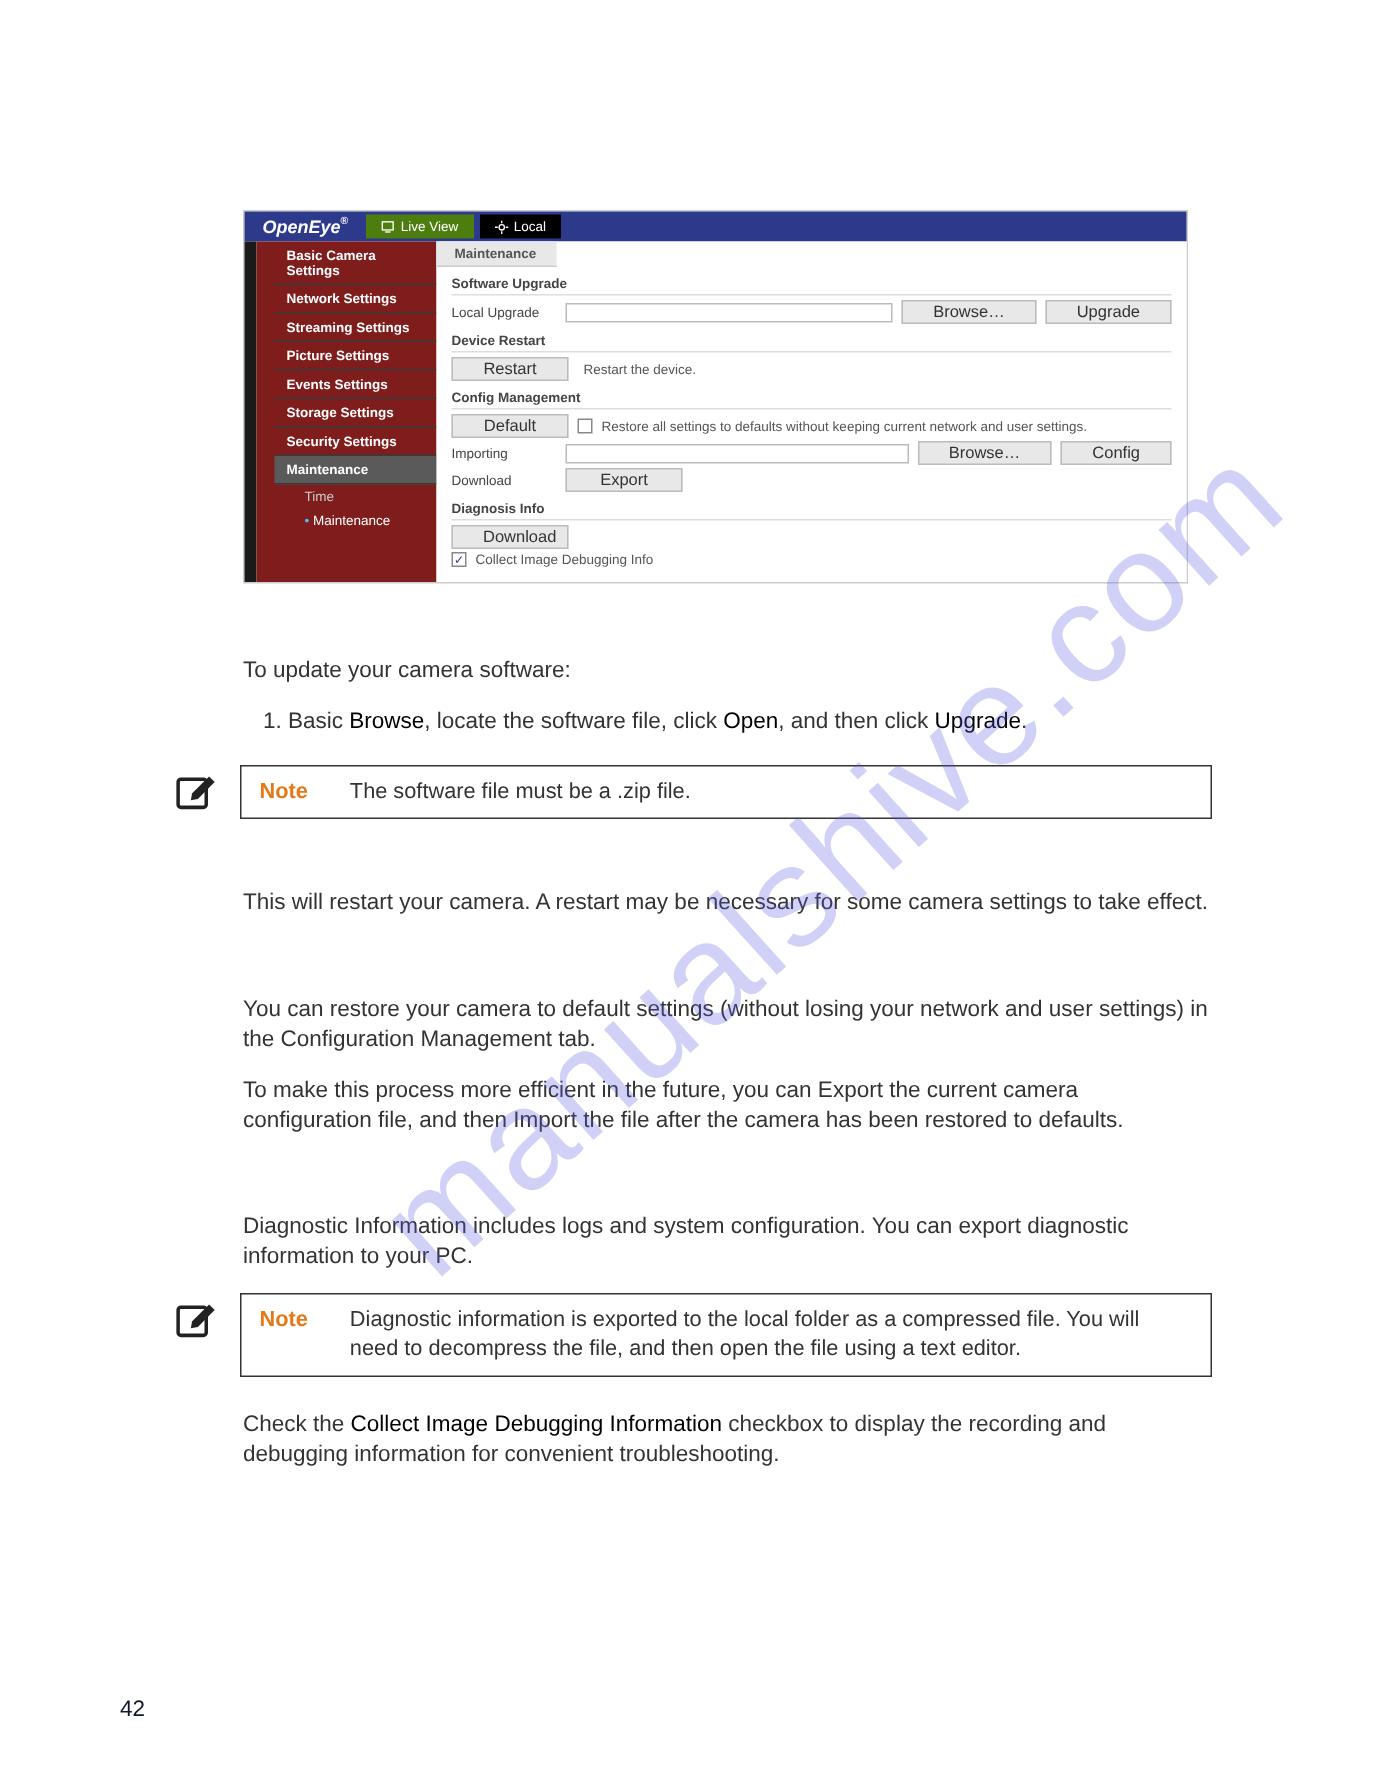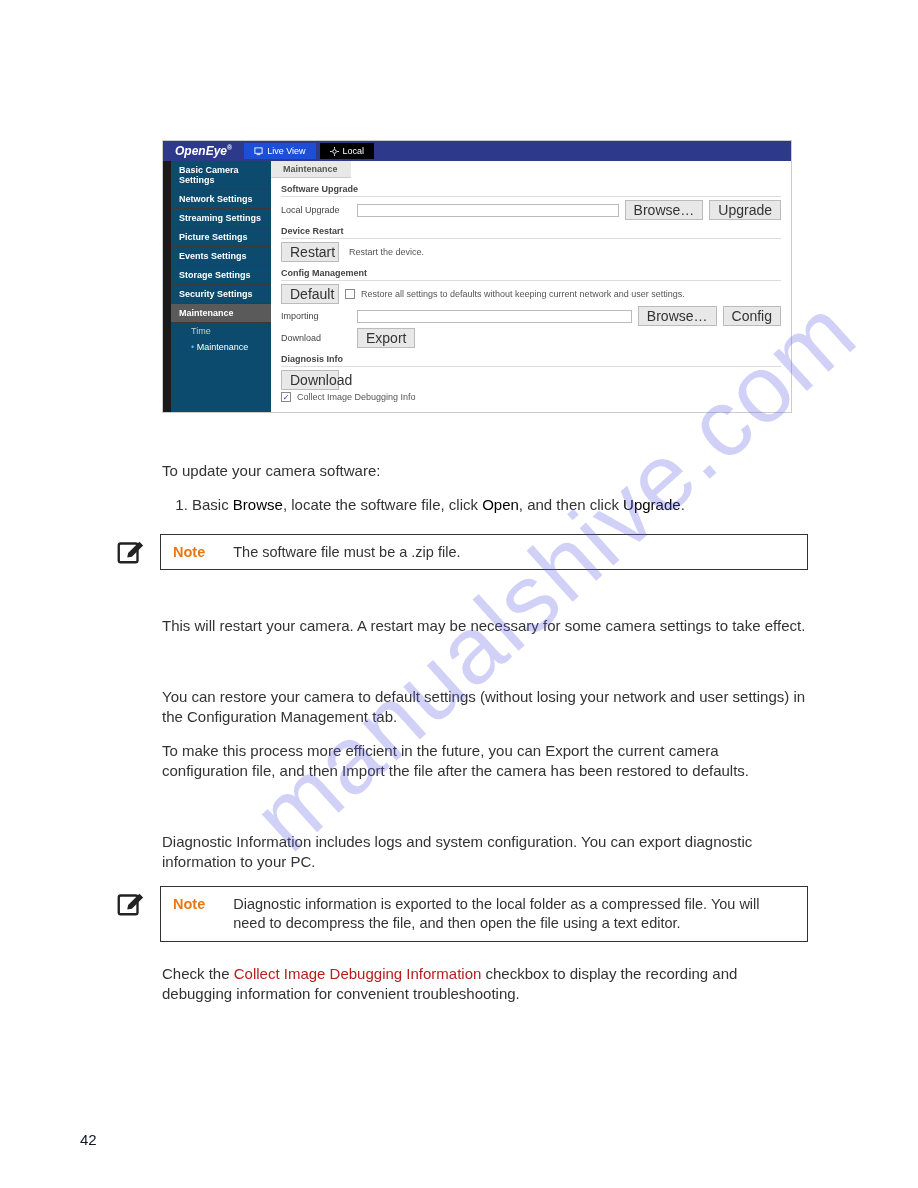--- a/index.html
+++ b/index.html
@@ -32,36 +32,37 @@
   }
   .brand {
     font-style: italic;
     font-weight: bold;
     font-size: 12px;
     padding: 0 12px;
     font-family: Arial, sans-serif;
   }
   .brand sup { font-size: 7px; font-style: normal; vertical-align: top;}
   .hbtn {
-    background: #1d4ed8;
+    background: #4d7c0f;
     padding: 3px 10px;
     margin-right: 4px;
     display: flex;
     align-items: center;
     gap: 4px;
     font-size: 9px;
   }
   .hbtn.active { background: #000; }
   .hicon { width: 9px; height: 9px; display:inline-block; }
   .app-body { display: flex; min-height: 200px; }
   .app-left { width: 8px; background: #1a1a1a; }
   .app-sidebar {
-    width: 100px;
-    background: #0c4a6e;
+    width: 120px;
+    background: #7f1d1d;
     color: #fff;
+    padding-left: 12px;
   }
   .side-item {
     padding: 4px 8px;
     font-size: 9px;
     border-bottom: 1px solid #3a3a3a;
     font-weight: bold;
   }
   .side-item.active { background: #5a5a5a; }
   .sub-item {
     padding: 3px 8px 3px 20px;
@@ -88,25 +89,25 @@
     border-bottom: 1px solid #ddd;
     padding-bottom: 2px;
     margin-bottom: 3px;
   }
   .row { display: flex; align-items: center; margin: 2px 0; gap: 6px; }
   .lbl { width: 70px; font-size: 9px; }
   .txt { flex: 1; height: 13px; border: 1px solid #bbb; background:#fff;}
   .sbtn {
     background: #e8e8e8;
     border: 1px solid #bbb;
-    padding: 1px 8px;
-    font-size: 14px;
+    padding: 1px 20px;
+    font-size: 11px;
     color:#333;
   }
-  .sbtn-wide { width: 58px; text-align:center;}
+  .sbtn-wide { width: 78px; text-align:center;}
   .desc { font-size: 9px; color:#555; padding-left:4px;}
   .cbox { width: 10px; height: 10px; border:1px solid #888; display:inline-flex; align-items:center; justify-content:center; font-size:8px; background:#fff; color:#2d3a8c;}
   .hint { font-size: 9px; color:#555;}
   
   .body-text { font-size: 15px; line-height: 1.35; color: #333; margin-left: 82px; margin-right: 30px;}
   .body-text p { margin: 0 0 14px 0; }
   .body-text ol { margin: 0 0 18px 30px; }
   .body-text li { margin-bottom: 8px; }
   .section-gap { height: 36px; }
   
@@ -290,19 +291,19 @@
   <div class="note-box">
     <span class="note-label">Note</span>
     <span class="note-body">Diagnostic information is exported to the local folder as a compressed file. You will need to decompress the file, and then open the file using a text editor.</span>
   </div>
 </div>
 
 <div style="height:12px"></div>
 
 <div class="body-text">
   <p>
-    <span>Check the </span><span style="color:#b91c1c">Collect Image Debugging Information</span><span> checkbox to display the recording and debugging information for convenient troubleshooting.</span>
+    <span>Check the </span><span style="color:#000000">Collect Image Debugging Information</span><span> checkbox to display the recording and debugging information for convenient troubleshooting.</span>
   </p>
 </div>
 
 </div>
 
 <div class="pg-num">42</div>
 
 </body></html>

